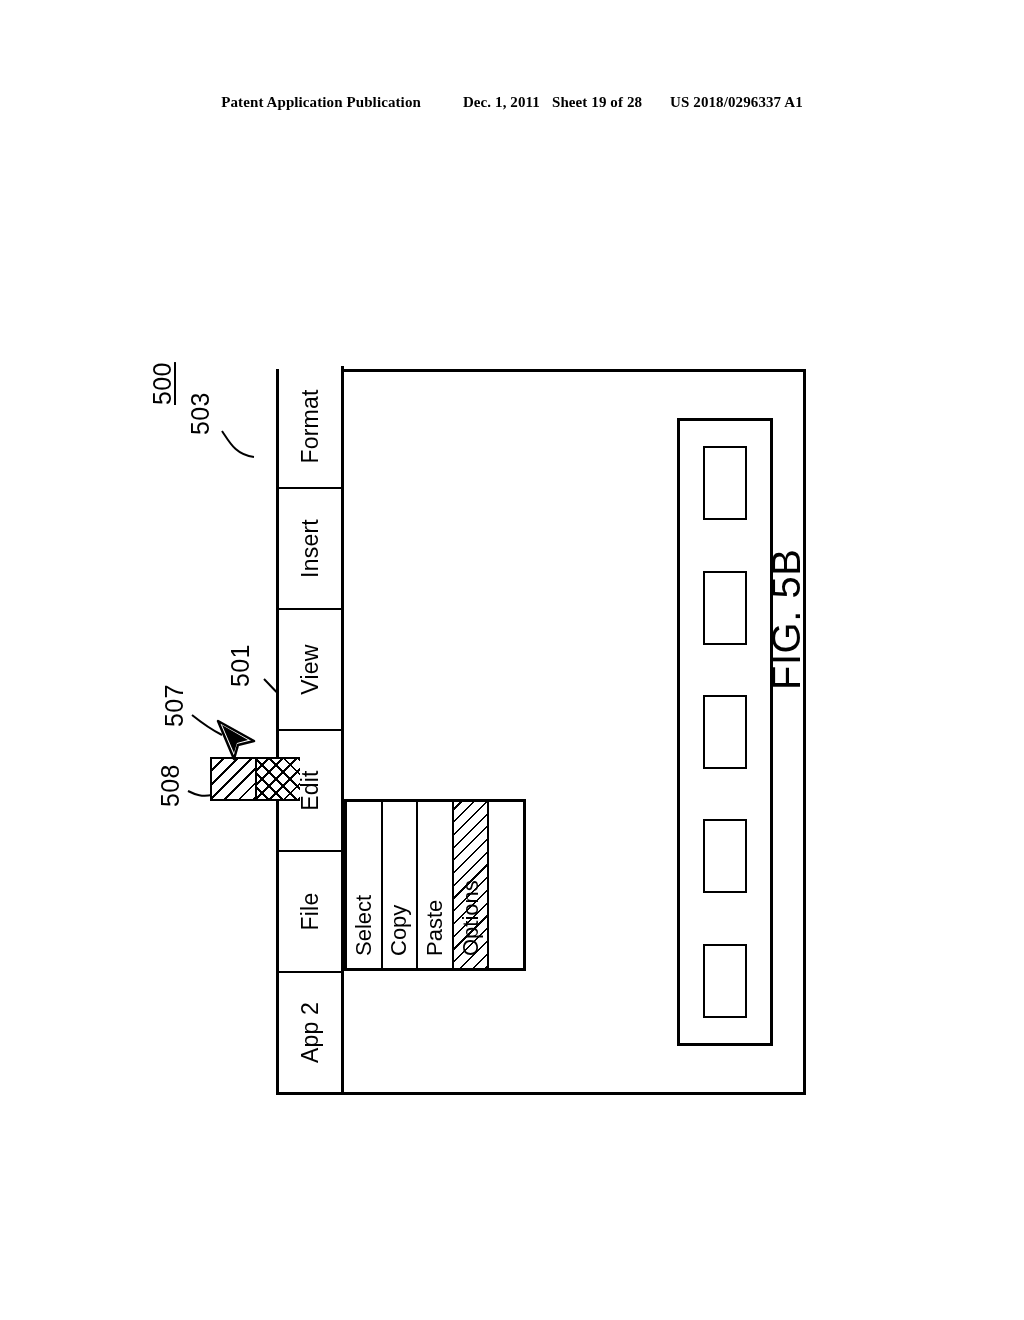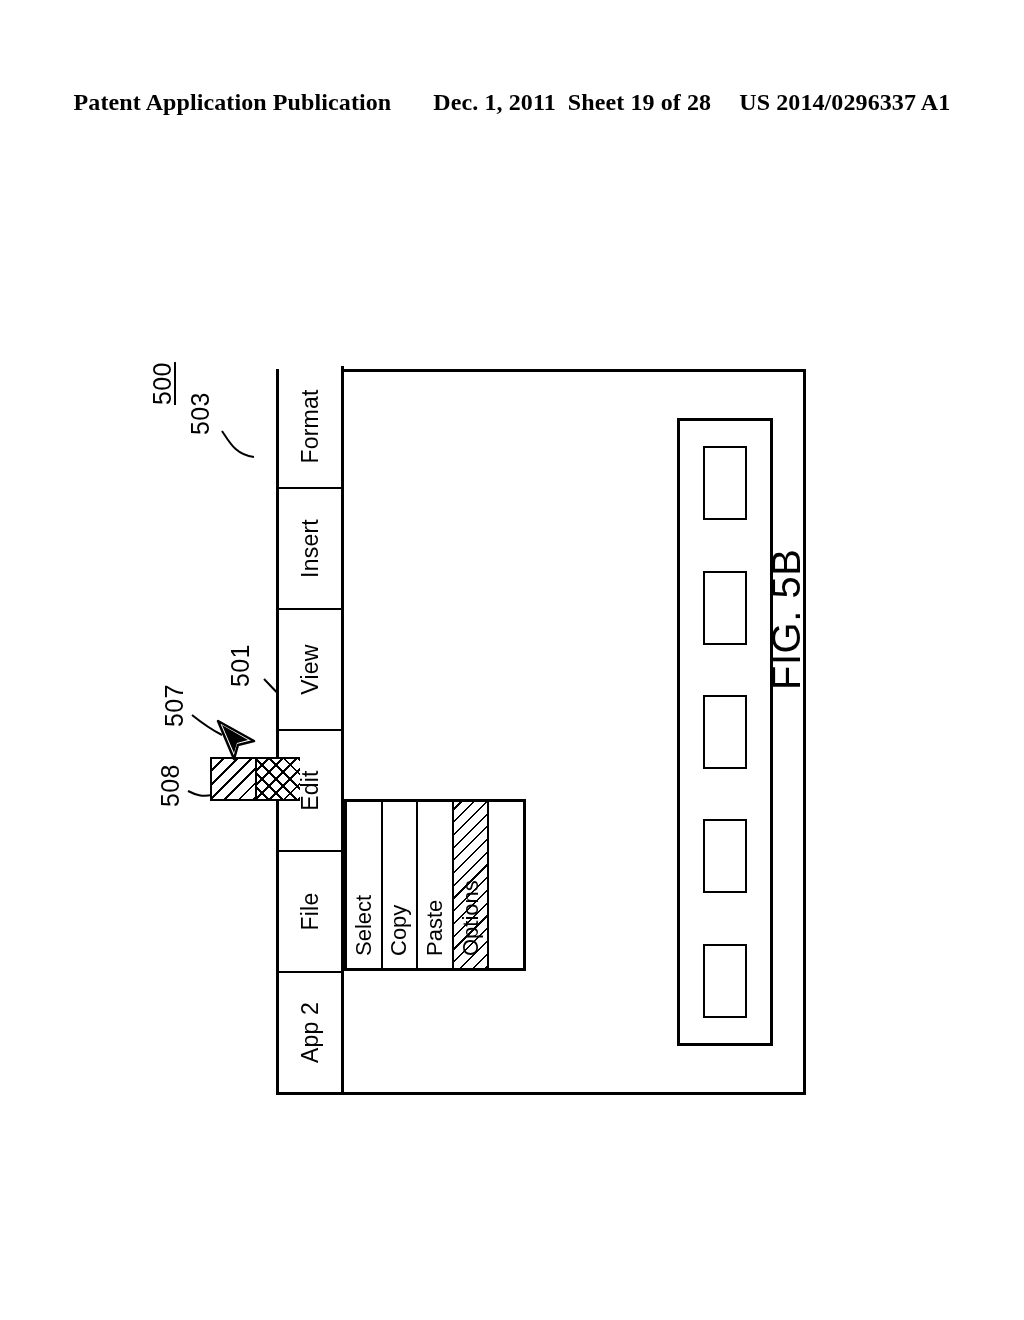--- a/index.html
+++ b/index.html
@@ -21,21 +21,21 @@
     position: absolute;
     top: 85px;
     left: 0;
     width: 1024px;
     height: 34px;
     display: flex;
     align-items: center;
     justify-content: center;
     font-family: "Liberation Serif", serif;
     font-weight: bold;
-    font-size: 24px;
+    font-size: 15px;
     letter-spacing: 0.1px;
     white-space: nowrap;
   }
   .page-header .hdr-pub { margin-right: 42px; }
   .page-header .hdr-date { margin-right: 12px; }
   .page-header .hdr-sheet { margin-right: 28px; }
 
   
   
   #fig-stage {
@@ -224,21 +224,21 @@
     transform-origin: left top;
   }
 </style>
 </head>
 <body>
 
 <div class="page-header">
   <span class="hdr-pub">Patent Application Publication</span>
   <span class="hdr-date">Dec. 1, 2011</span>
   <span class="hdr-sheet">Sheet 19 of 28</span>
-  <span class="hdr-num">US 2014/0296337 A1</span>
+  <span class="hdr-num">US 2018/0296337 A1</span>
 </div>
 
 <div id="fig-stage">
 
   <svg class="leader-layer" viewBox="0 0 740 640">
 
     <path d="M 638 62 C 640 44, 652 38, 664 30" stroke="#000" stroke-width="2" fill="none"></path>
 
     <path d="M 386 110 C 392 92, 404 84, 416 72" stroke="#000" stroke-width="2" fill="none"></path>
 

